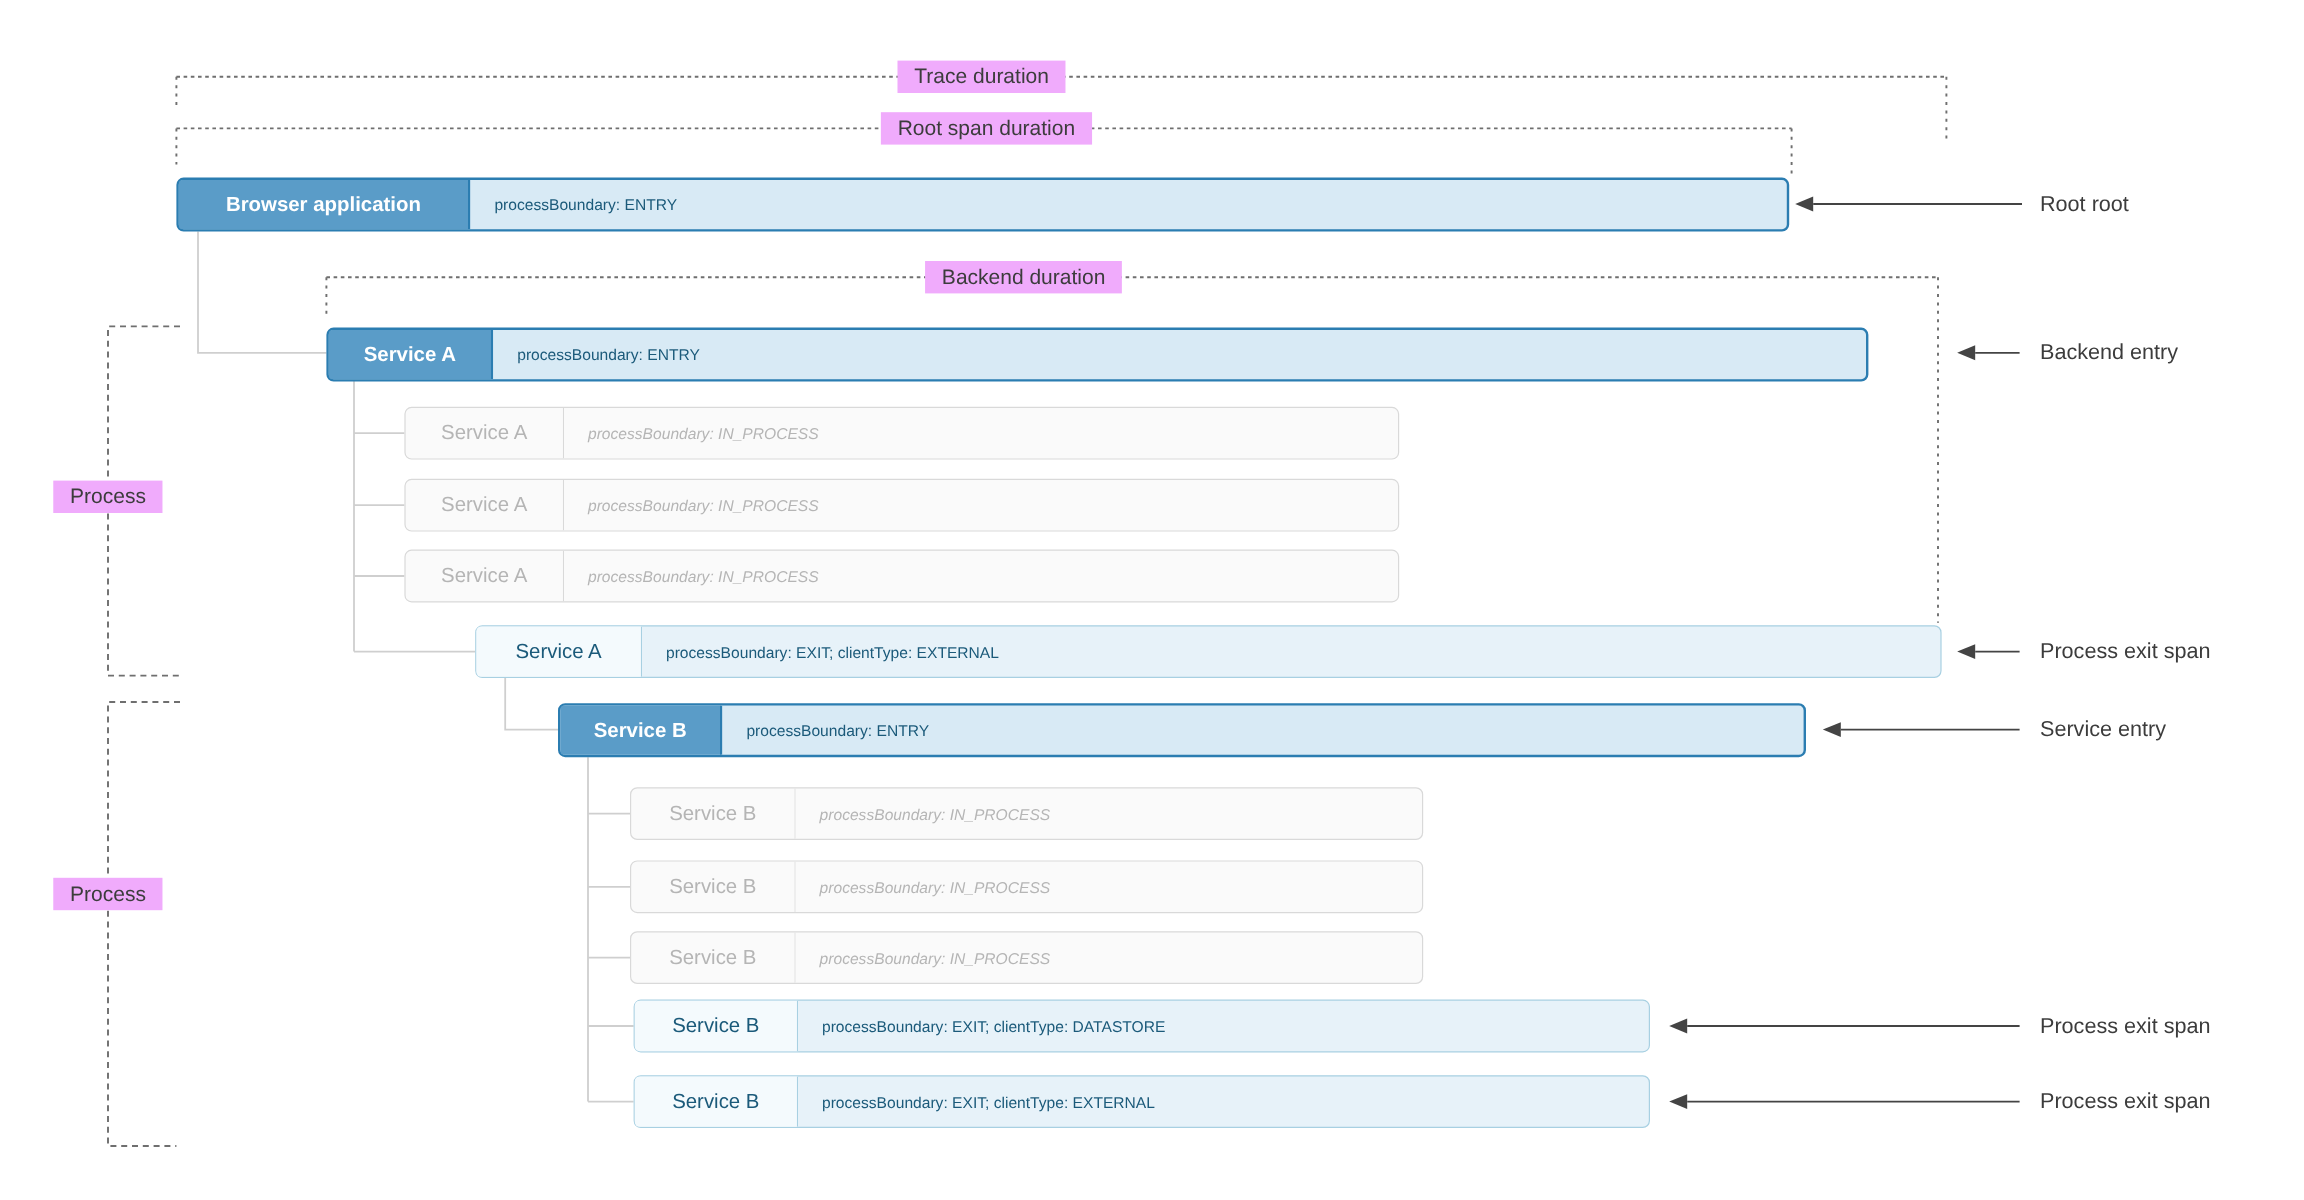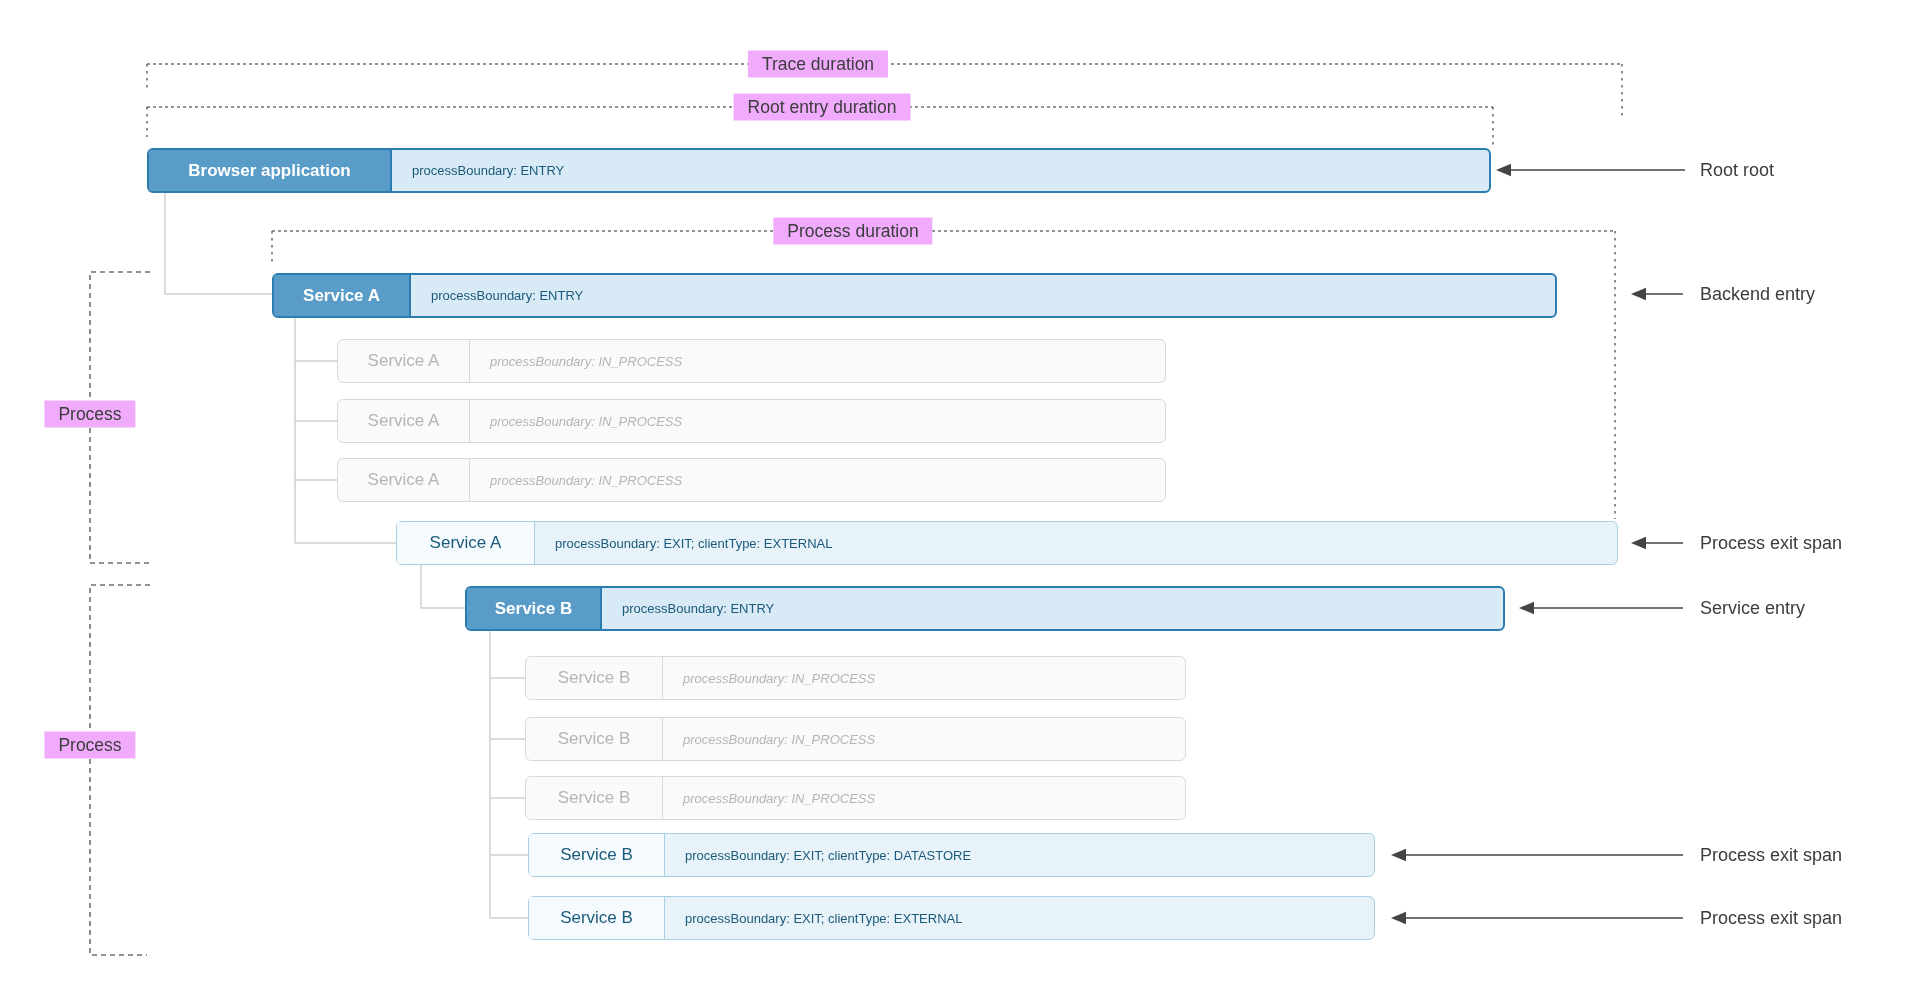--- a/index.html
+++ b/index.html
@@ -83,22 +83,22 @@
       <path class="arrow-line" d="M1683,855 H1406"></path>
         <path class="arrow-head" d="M1391,855 L1406,848.8 L1406,861.2 Z"></path>
     </g>
     <g>
       <path class="arrow-line" d="M1683,918 H1406"></path>
         <path class="arrow-head" d="M1391,918 L1406,911.8 L1406,924.2 Z"></path>
     </g>
   </svg>
 
   <span class="bracket-label" style="left:818px;top:64px;">Trace duration</span>
-  <span class="bracket-label" style="left:822px;top:107px;">Root entry duration</span>
-  <span class="bracket-label" style="left:853px;top:231px;">Process duration</span>
+  <span class="bracket-label" style="left:822px;top:107px;">Root span duration</span>
+  <span class="bracket-label" style="left:853px;top:231px;">Backend duration</span>
   <span class="bracket-label" style="left:90px;top:414px;">Process</span>
   <span class="bracket-label" style="left:90px;top:745px;">Process</span>
 
   <div class="span entry" style="left:147px;top:148px;width:1344px;height:45px;text-align:right;">
     <div class="span-label" style="width:241px;">Browser application</div>
     <div class="span-text">processBoundary: ENTRY</div>
   </div>
 
   <div class="span entry" style="left:272px;top:273px;width:1285px;height:45px;">
     <div class="span-label" style="width:135px;">Service A</div>

